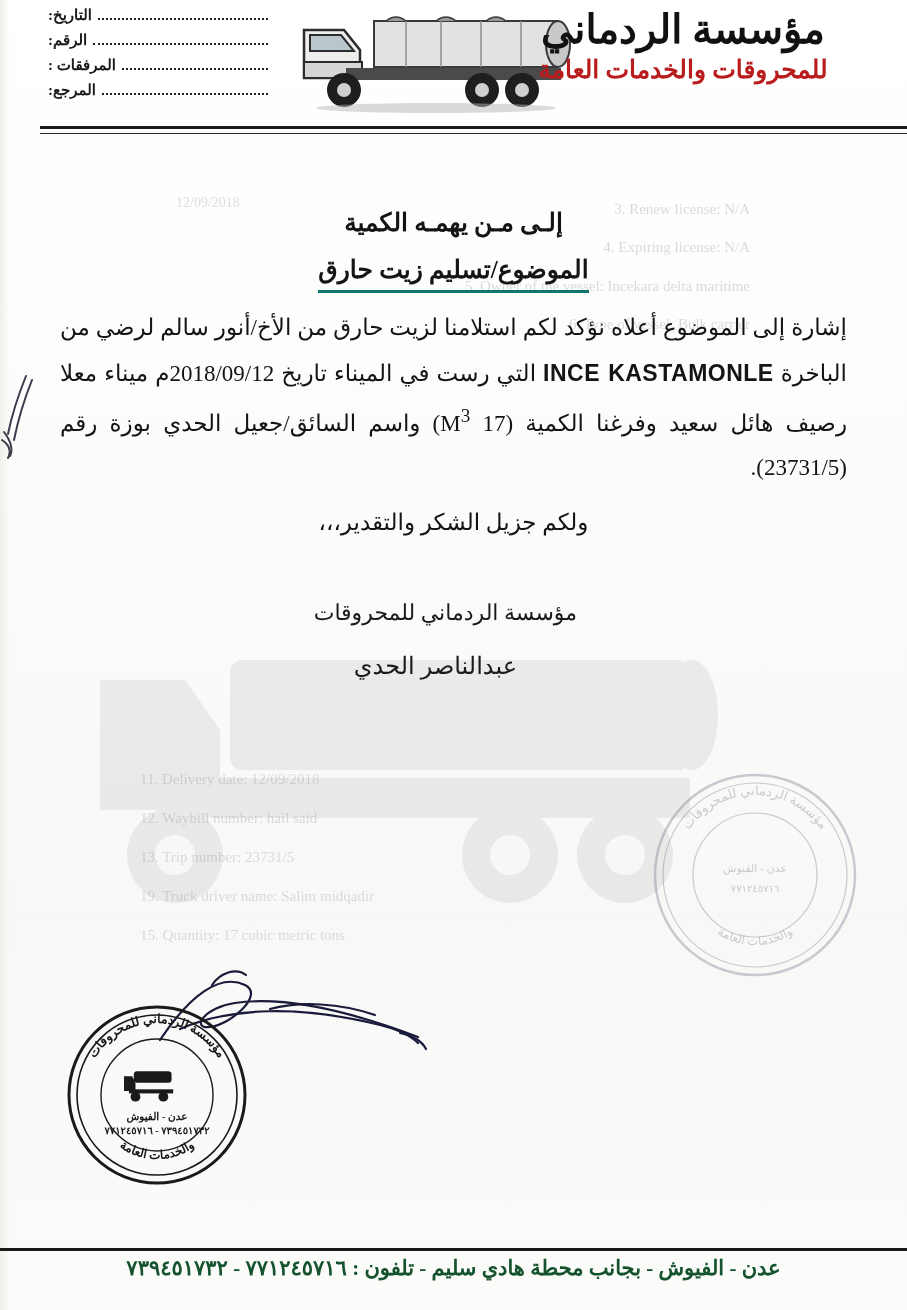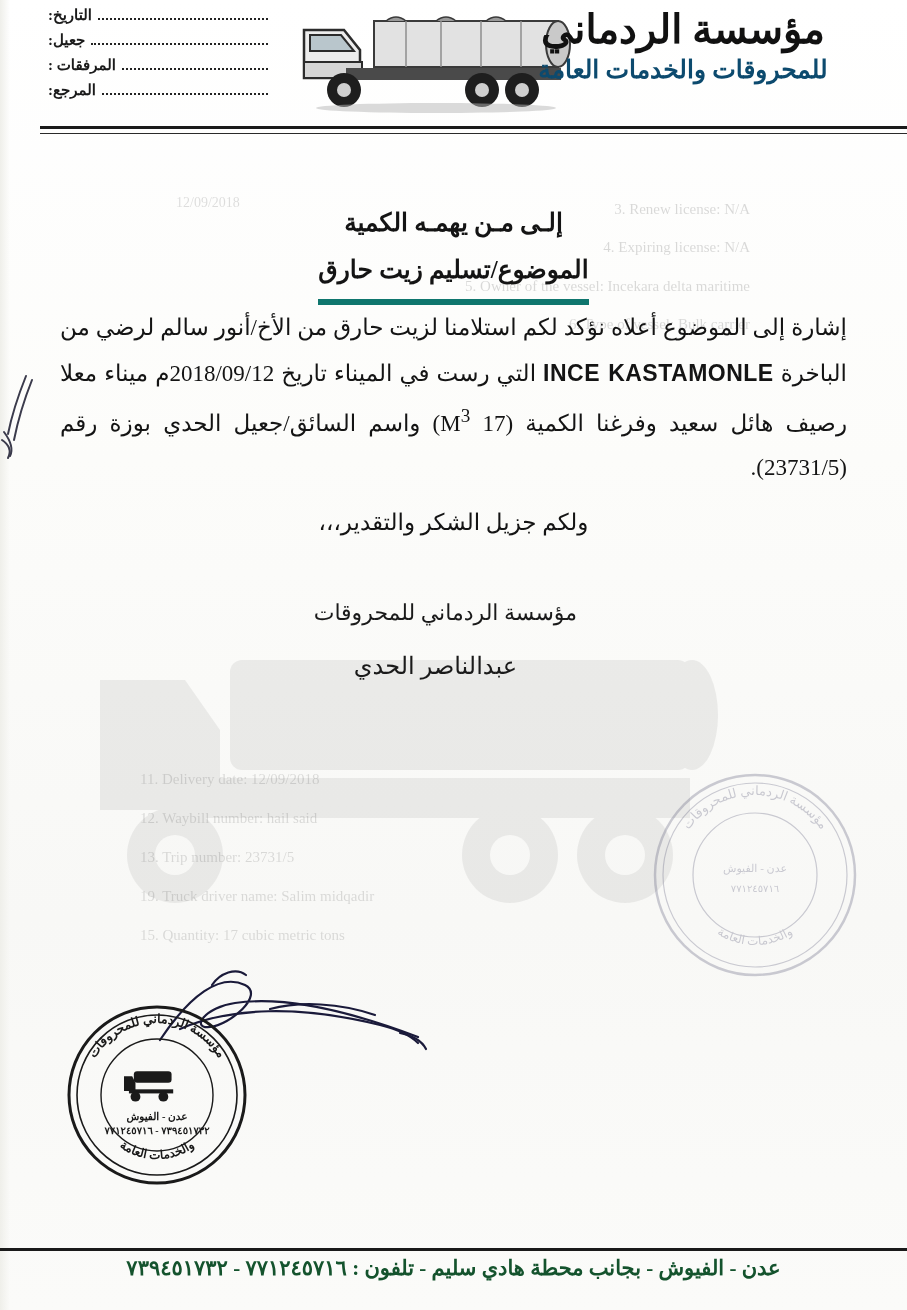--- a/index.html
+++ b/index.html
@@ -84,21 +84,21 @@
     font-size: 40px;
     line-height: 1.1;
     color: #111;
     letter-spacing: -1px;
   }
   .lh-brand .sub {
     font-family: "Liberation Serif", serif;
     font-weight: bold;
     font-size: 25px;
     line-height: 1.25;
-    color: #0c4a6e;
+    color: #b91c1c;
     margin-top: 2px;
   }
 
   
   .lh-truck {
     position: absolute;
     top: 2px;
     left: 246px;
     width: 290px;
     height: 118px;
@@ -139,22 +139,22 @@
     letter-spacing: 3px;
     margin: 28px 0 18px 0;
   }
   .subject {
     font-size: 25px;
     font-weight: bold;
     text-align: center;
     margin: 4px 0 22px 0;
   }
   .subject span.u {
-    border-bottom: 6px solid #0f766e;
-    padding-bottom: 16px;
+    border-bottom: 3px solid #0f766e;
+    padding-bottom: 7px;
   }
   .para {
     font-size: 23px;
     line-height: 1.95;
     text-align: justify;
     text-justify: inter-word;
     margin: 0 0 18px 0;
   }
   .para .lat {
     direction: ltr;
@@ -297,21 +297,21 @@
   <div class="scan-edge-left"></div>
 
   <div class="letterhead">
 
     <div class="lh-fields">
       <div class="lh-field">
         <span class="lbl">التاريخ:</span>
         <span class="dots"></span>
       </div>
       <div class="lh-field">
-        <span class="lbl">جعيل:</span>
+        <span class="lbl">الرقم:</span>
         <span class="dots"></span>
       </div>
       <div class="lh-field">
         <span class="lbl">المرفقات :</span>
         <span class="dots"></span>
       </div>
       <div class="lh-field">
         <span class="lbl">المرجع:</span>
         <span class="dots"></span>
       </div>

